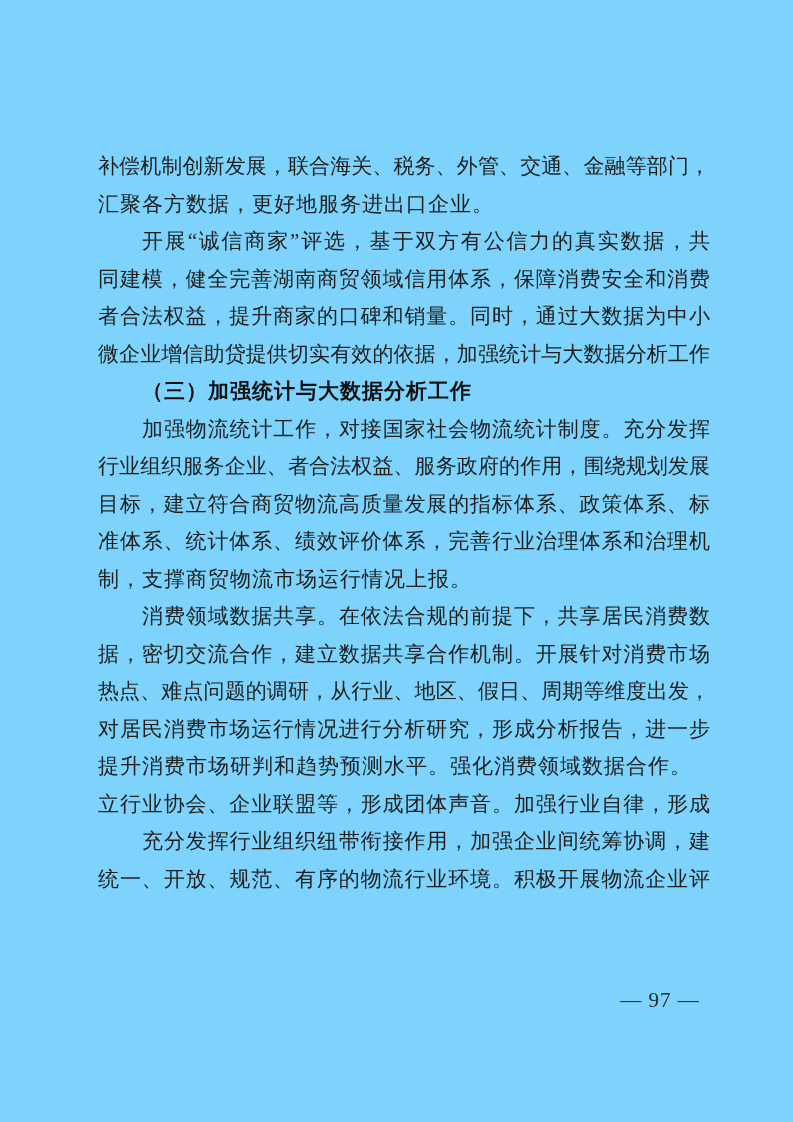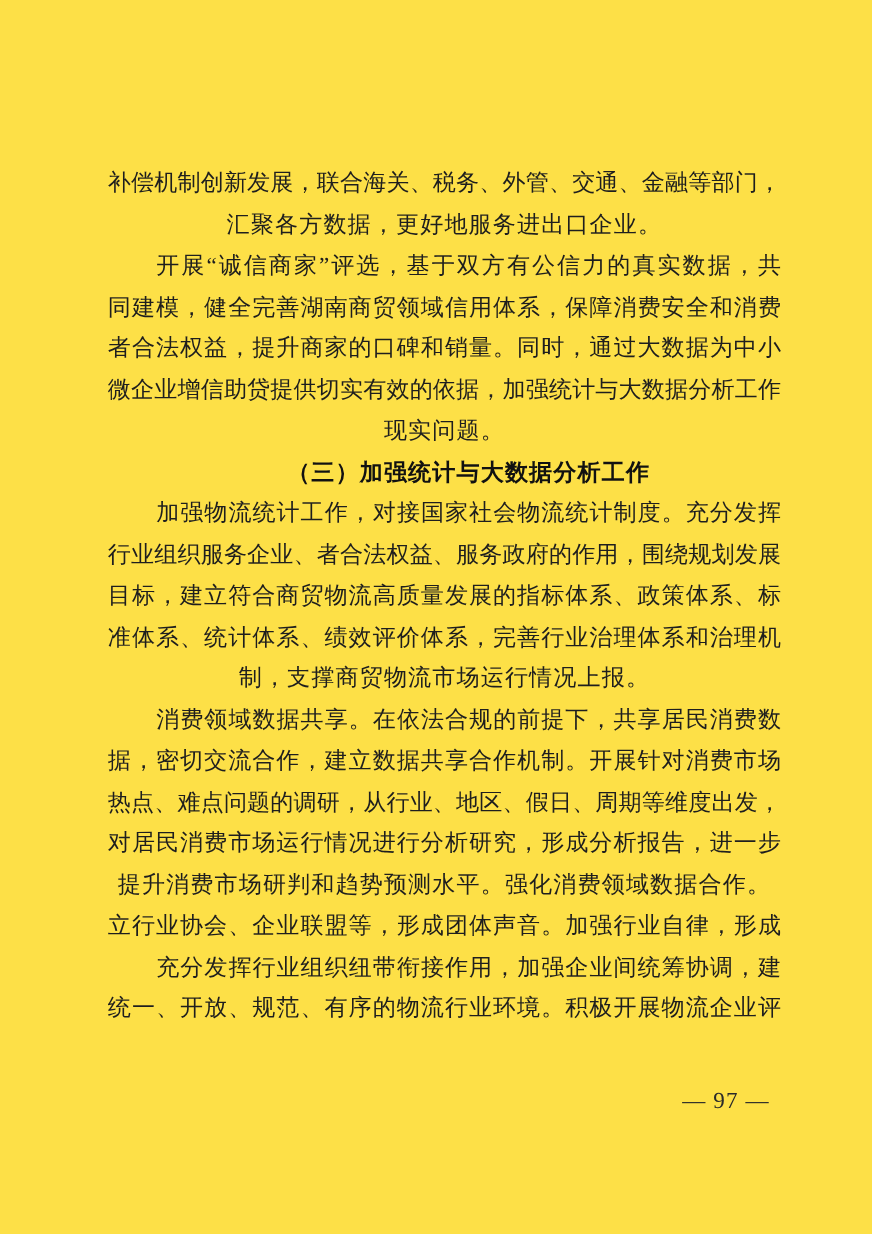--- a/index.html
+++ b/index.html
@@ -6,21 +6,21 @@
   html, body {
     width: 793px;
     height: 1122px;
     background: #ffffff;
     font-family: "Liberation Serif", "DejaVu Serif", serif;
   }
   .page {
     position: relative;
     width: 793px;
     height: 1122px;
-    background: #fde047;
+    background: #7dd3fc;
     overflow: hidden;
   }
   .content {
     position: absolute;
     left: 98px;
     top: 148px;
     width: 612px;
     color: #1e1e1e;
   }
   .line {
@@ -31,21 +31,20 @@
     overflow: hidden;
   }
   
   .fill {
     text-align: justify;
     text-align-last: justify;
   }
   
   .short {
     letter-spacing: 1px;
-    text-align: center;
   }
   
   .indent {
     text-indent: 44px;
   }
   .heading {
     font-weight: bold;
     color: #111111;
   }
   .footer {
@@ -65,21 +64,20 @@
 <body>
 
 <div class="page">
   <div class="content">
     <div class="line fill">补偿机制创新发展，联合海关、税务、外管、交通、金融等部门，</div>
     <div class="line short">汇聚各方数据，更好地服务进出口企业。</div>
     <div class="line fill indent">开展“诚信商家”评选，基于双方有公信力的真实数据，共</div>
     <div class="line fill">同建模，健全完善湖南商贸领域信用体系，保障消费安全和消费</div>
     <div class="line fill">者合法权益，提升商家的口碑和销量。同时，通过大数据为中小</div>
     <div class="line fill">微企业增信助贷提供切实有效的依据，加强统计与大数据分析工作</div>
-    <div class="line short">现实问题。</div>
     <div class="line short indent heading">（三）加强统计与大数据分析工作</div>
     <div class="line fill indent">加强物流统计工作，对接国家社会物流统计制度。充分发挥</div>
     <div class="line fill">行业组织服务企业、者合法权益、服务政府的作用，围绕规划发展</div>
     <div class="line fill">目标，建立符合商贸物流高质量发展的指标体系、政策体系、标</div>
     <div class="line fill">准体系、统计体系、绩效评价体系，完善行业治理体系和治理机</div>
     <div class="line short">制，支撑商贸物流市场运行情况上报。</div>
     <div class="line fill indent">消费领域数据共享。在依法合规的前提下，共享居民消费数</div>
     <div class="line fill">据，密切交流合作，建立数据共享合作机制。开展针对消费市场</div>
     <div class="line fill">热点、难点问题的调研，从行业、地区、假日、周期等维度出发，</div>
     <div class="line fill">对居民消费市场运行情况进行分析研究，形成分析报告，进一步</div>

